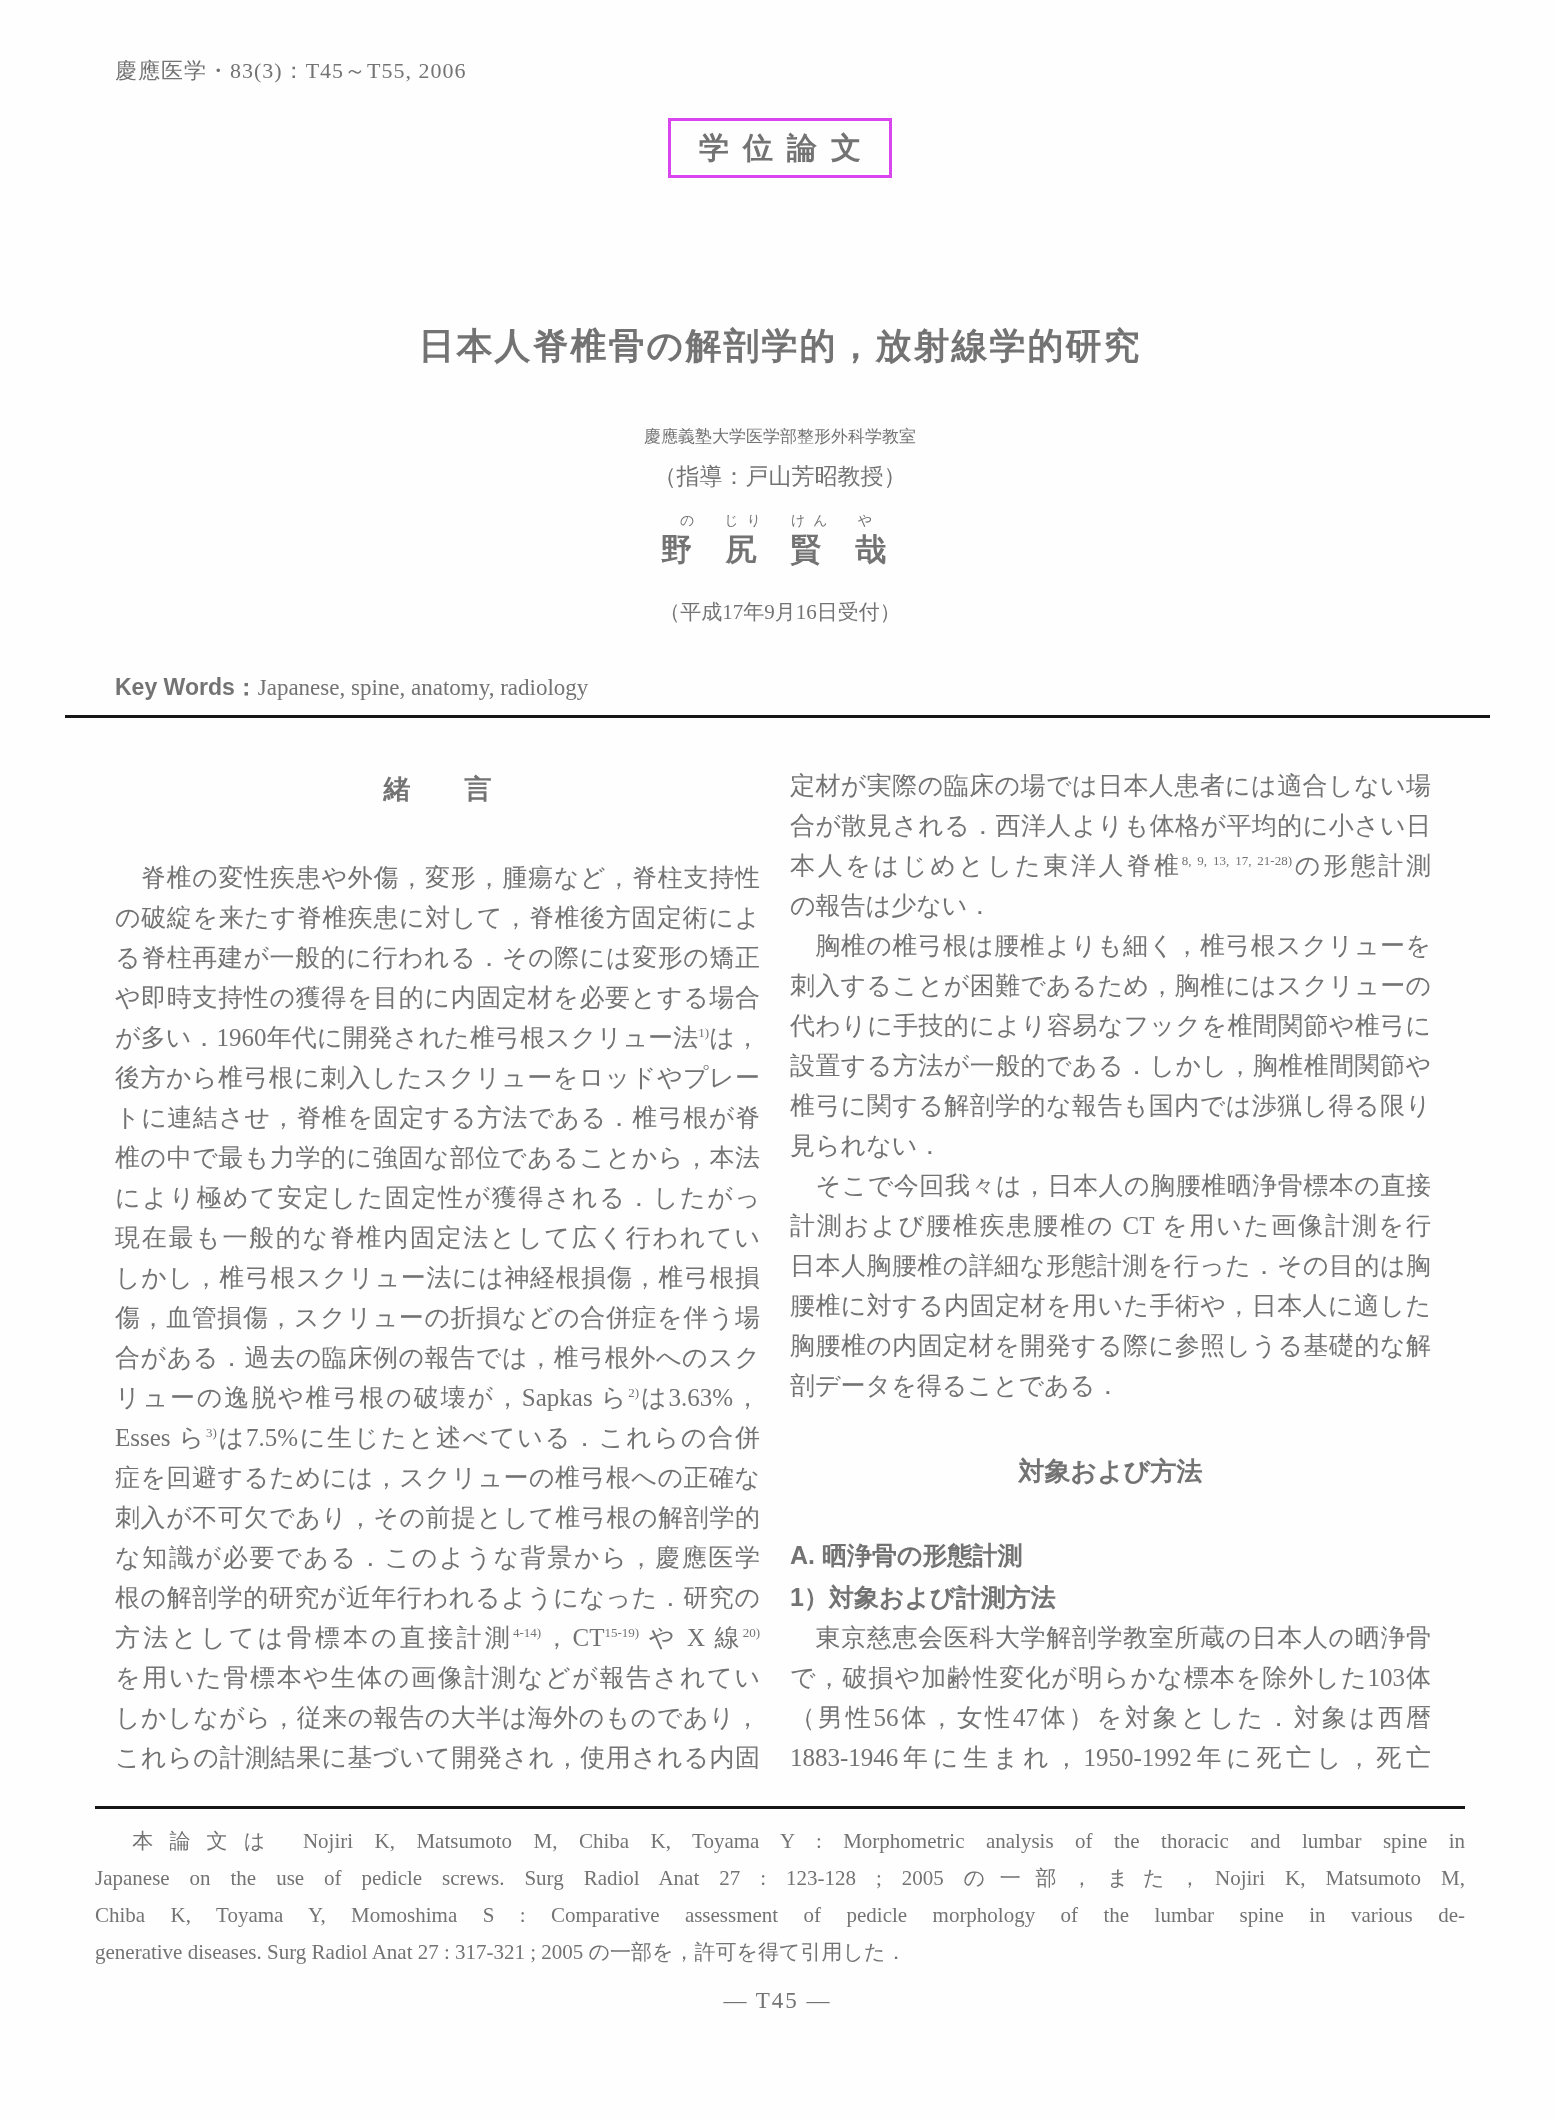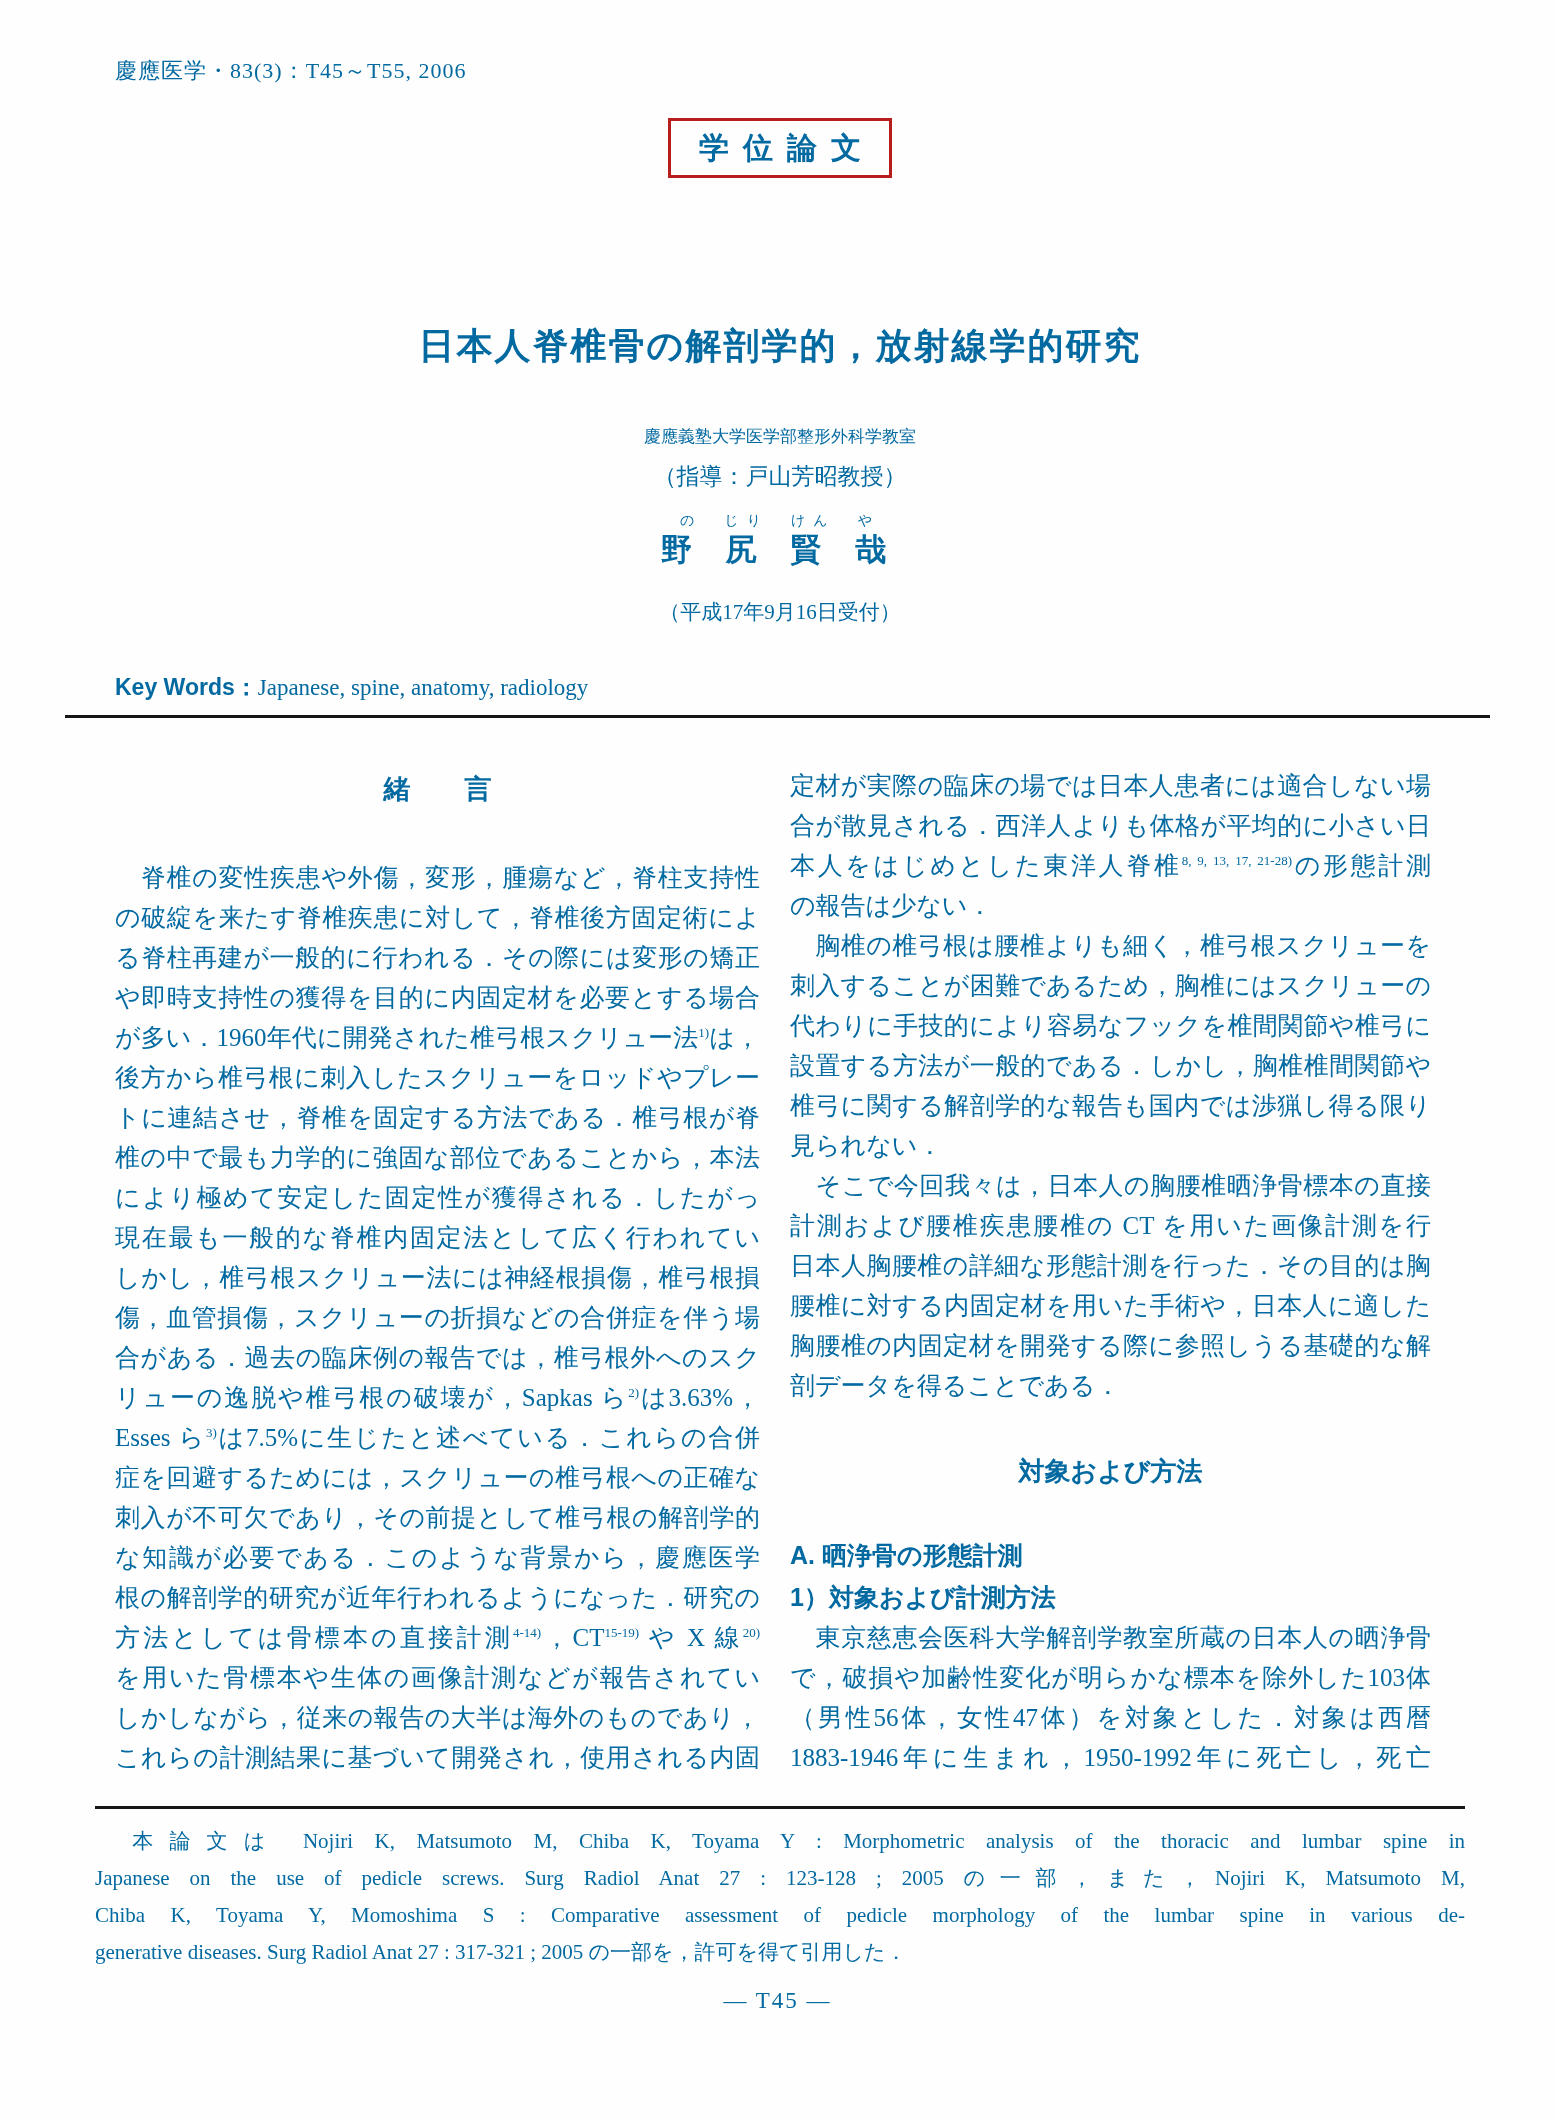--- a/index.html
+++ b/index.html
@@ -1,33 +1,33 @@
 <!DOCTYPE html>
 <html lang="ja"><head>
 <meta charset="utf-8">
 <style>
   html,body{margin:0;padding:0;background:#9a9a9a;}
   .page{
     position:relative;
     width:1555px;height:2120px;
     margin:0 auto;
     background:#fefefe;
-    color:#0369a1;
+    color:#737373;
     font-family:"Liberation Serif","DejaVu Serif",serif;
     box-sizing:border-box;
     padding:58px 110px 0 115px;
     overflow:hidden;
   }
   .journal-citation{
     font-size:22px;letter-spacing:1px;line-height:26px;
   }
   .article-type-box{
     width:-moz-fit-content;width:fit-content;
     margin:34px auto 0;
-    border:3px solid #b91c1c;
+    border:3px solid #d946ef;
     padding:9px 14px 9px 28px;
     font-family:"Liberation Sans","DejaVu Sans",sans-serif;
     font-weight:bold;font-size:30px;letter-spacing:14px;line-height:1.2;
   }
   .paper-title{
     margin-top:146px;
     text-align:center;
     font-size:36px;font-weight:600;letter-spacing:2px;line-height:44px;
   }
   .affiliation{margin-top:54px;text-align:center;font-size:17px;line-height:30px;}

